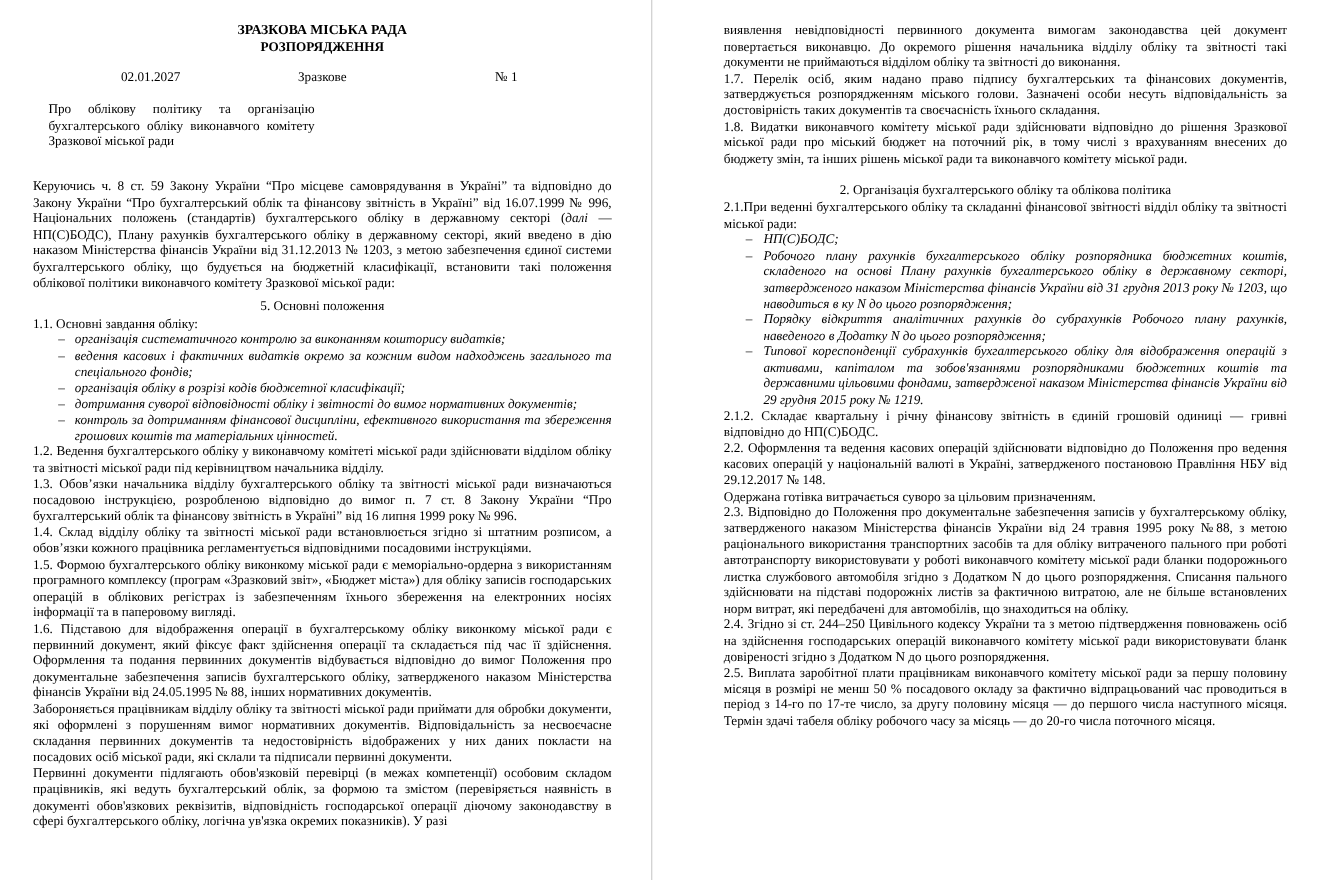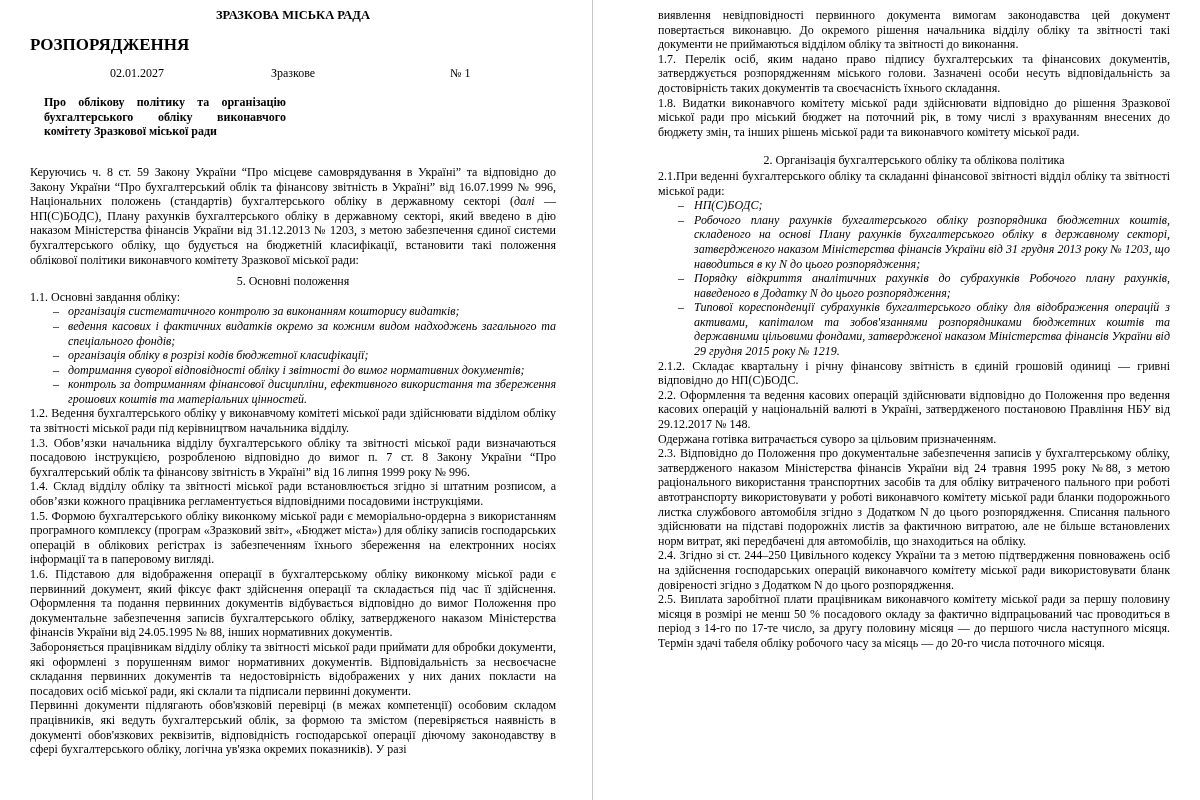--- a/index.html
+++ b/index.html
@@ -15,40 +15,40 @@
   .vdivider {
     position: absolute;
     left: 592px;
     top: 0;
     width: 1px;
     height: 800px;
     background: #c9c9c9;
   }
   .col {
     position: absolute;
-    top: 0;
+    top: 12px;
     font-size: 12px;
     line-height: 14.6px;
     text-align: justify;
   }
   .col-left  { left: 30px;  width: 526px; }
   .col-right { left: 658px; width: 512px; padding-top: 8px; }
 
   .org     { margin-top: 8px;  text-align: center; font-weight: bold; font-size: 12.5px; }
-  .doctype { margin-top: 15px; font-weight: bold; font-size: 17px; }
+  .doctype { text-align: center; font-weight: bold; font-size: 12px; }
 
   .daterow { position: relative; height: 15px; margin-top: 14px; }
   .d-date  { position: absolute; left: 80px; }
   .d-place { position: absolute; left: 50%; transform: translateX(-50%); }
   .d-num   { position: absolute; left: 420px; }
 
   .subject {
     margin: 14px 0 0 14px;
     width: 242px;
-    font-weight: bold;
+    font-weight: normal;
     text-align: justify;
   }
 
   .para { margin: 0; }
   .para-intro { margin-top: 26px; }
 
   .sect { text-align: center; margin: 7px 0 1px 0; }
   .col-right .sect { margin-top: 14px; }
 
   .bullets { margin: 0; padding: 0; list-style: none; font-style: italic; }

